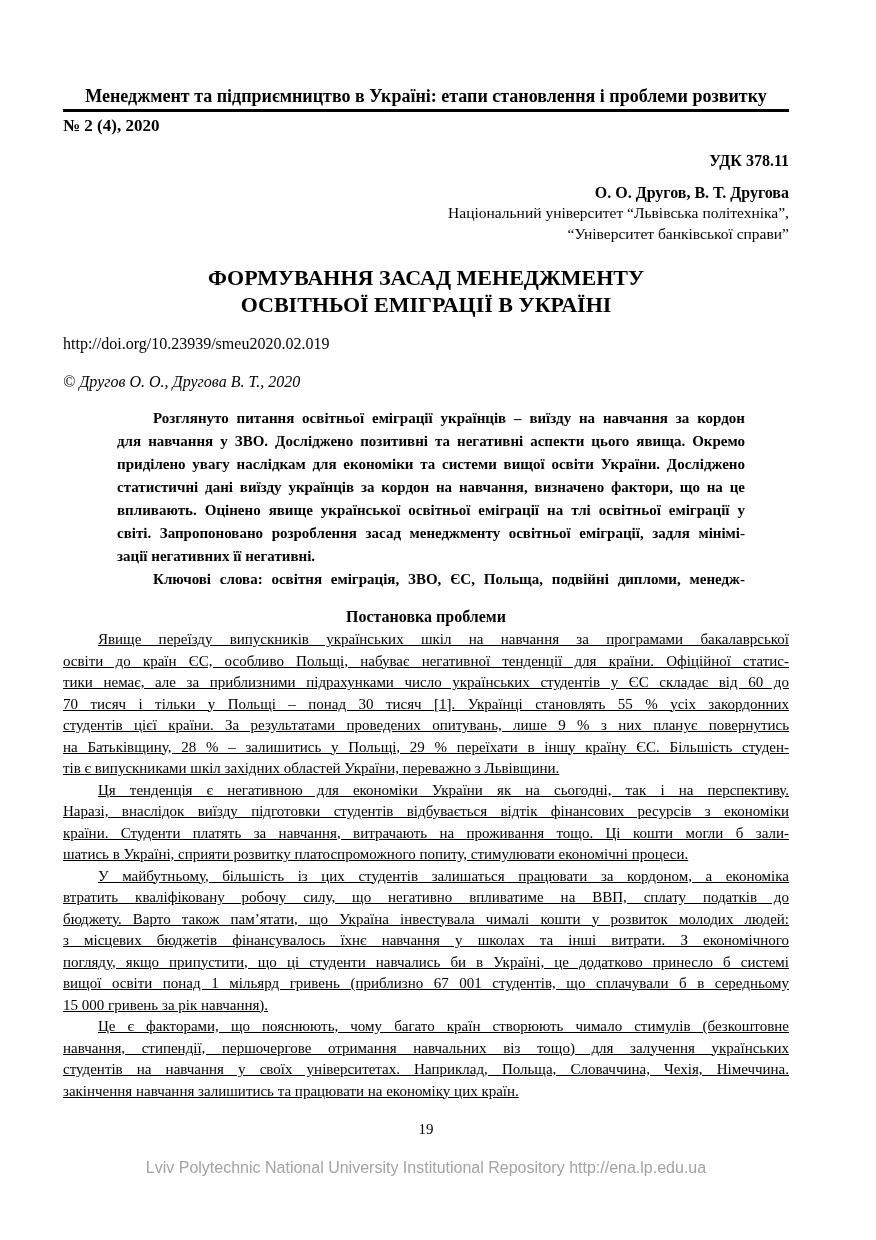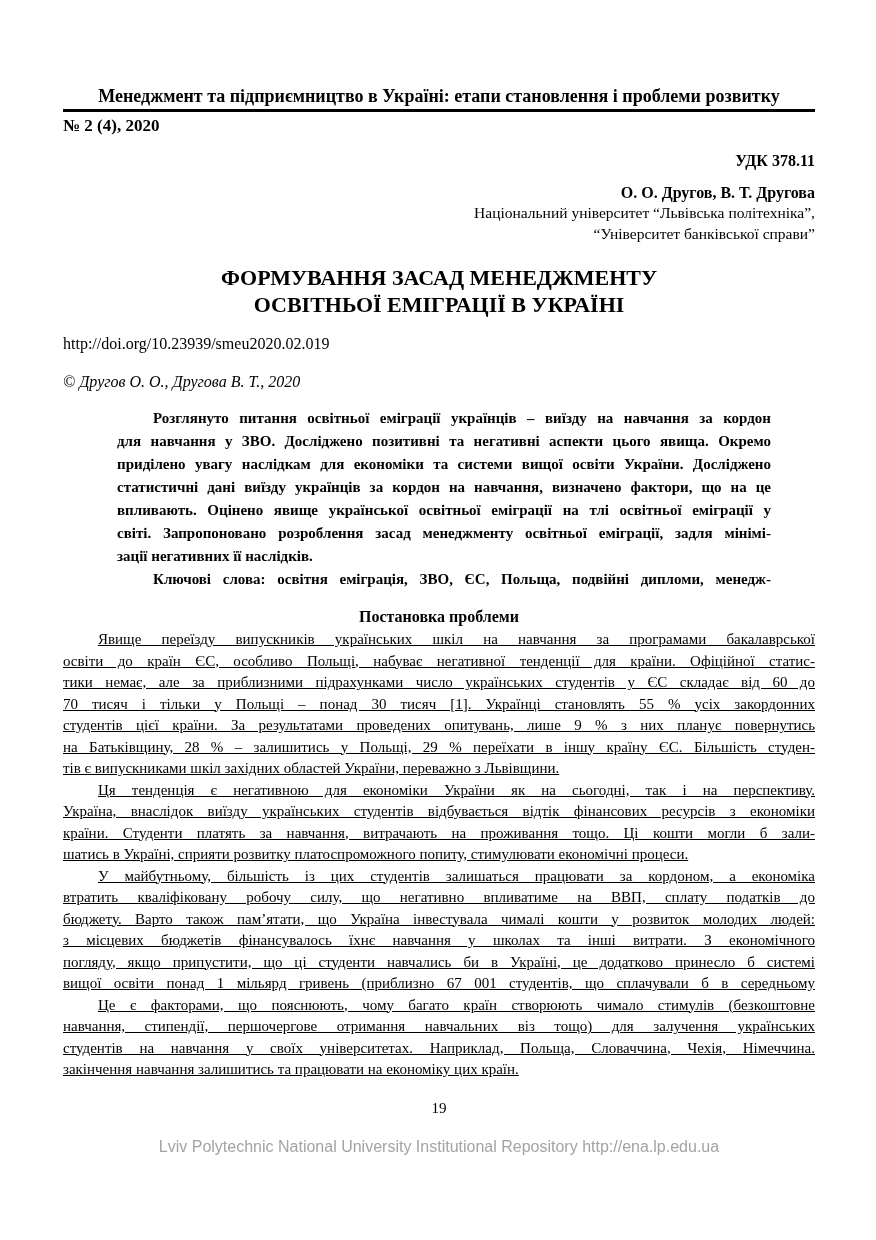--- a/index.html
+++ b/index.html
@@ -1,21 +1,21 @@
 <!DOCTYPE html>
 <html><head>
 <meta charset="utf-8">
 <style>
   html, body { margin: 0; padding: 0; background: #ffffff; }
   .page {
     position: relative;
     width: 876px;
     height: 1240px;
     box-sizing: border-box;
-    padding: 86px 61px 0 63px;
+    padding: 86px 87px 0 63px;
     background: #ffffff;
     color: #000000;
     font-family: "Liberation Serif", serif;
     overflow: hidden;
   }
   .jtitle {
     font-size: 18px; line-height: 20px; font-weight: bold; text-align: center;
   }
   .jrule { margin-top: 3px; border-top: 3px solid #000; height: 0; }
   .jissue { margin-top: 4px; font-size: 17px; line-height: 20px; font-weight: bold; text-align: left; }
@@ -68,51 +68,52 @@
 
   <div class="copyright">© Другов О. О., Другова В. Т., 2020</div>
 
   <div class="abstract">
       <div class="line first">Розглянуто питання освітньої еміграції українців – виїзду на навчання за кордон</div>
       <div class="line">для навчання у ЗВО. Досліджено позитивні та негативні аспекти цього явища. Окремо</div>
       <div class="line">приділено увагу наслідкам для економіки та системи вищої освіти України. Досліджено</div>
       <div class="line">статистичні дані виїзду українців за кордон на навчання, визначено фактори, що на це</div>
       <div class="line">впливають. Оцінено явище української освітньої еміграції на тлі освітньої еміграції у</div>
       <div class="line">світі. Запропоновано розроблення засад менеджменту освітньої еміграції, задля мінімі-</div>
-      <div class="line last">зації негативних її наслідків.</div>
+      <div class="line last">зації негативних її негативні.</div>
     </div>
   <div class="abstract kw">
       <div class="line first">Ключові слова: освітня еміграція, ЗВО, ЄС, Польща, подвійні дипломи, менедж-</div>
     </div>
 
   <h2 class="sheading">Постановка проблеми</h2>
 
   <div class="bodytext">
       <div class="paragraph">
         <div class="line first">Явище переїзду випускників українських шкіл на навчання за програмами бакалаврської</div>
         <div class="line">освіти до країн ЄС, особливо Польщі, набуває негативної тенденції для країни. Офіційної статис-</div>
         <div class="line">тики немає, але за приблизними підрахунками число українських студентів у ЄС складає від 60 до</div>
         <div class="line">70 тисяч і тільки у Польщі – понад 30 тисяч [1]. Українці становлять 55 % усіх закордонних</div>
         <div class="line">студентів цієї країни. За результатами проведених опитувань, лише 9 % з них планує повернутись</div>
         <div class="line">на Батьківщину, 28 % – залишитись у Польщі, 29 % переїхати в іншу країну ЄС. Більшість студен-</div>
         <div class="line last">тів є випускниками шкіл західних областей України, переважно з Львівщини.</div>
       </div>
       <div class="paragraph">
         <div class="line first">Ця тенденція є негативною для економіки України як на сьогодні, так і на перспективу.</div>
-        <div class="line">Україна, внаслідок виїзду українських студентів відбувається відтік фінансових ресурсів з економіки</div>
+        <div class="line">Наразі, внаслідок виїзду підготовки студентів відбувається відтік фінансових ресурсів з економіки</div>
         <div class="line">країни. Студенти платять за навчання, витрачають на проживання тощо. Ці кошти могли б зали-</div>
         <div class="line last">шатись в Україні, сприяти розвитку платоспроможного попиту, стимулювати економічні процеси.</div>
       </div>
       <div class="paragraph">
         <div class="line first">У майбутньому, більшість із цих студентів залишаться працювати за кордоном, а економіка</div>
         <div class="line">втратить кваліфіковану робочу силу, що негативно впливатиме на ВВП, сплату податків до</div>
         <div class="line">бюджету. Варто також пам’ятати, що Україна інвестувала чималі кошти у розвиток молодих людей:</div>
         <div class="line">з місцевих бюджетів фінансувалось їхнє навчання у школах та інші витрати. З економічного</div>
         <div class="line">погляду, якщо припустити, що ці студенти навчались би в Україні, це додатково принесло б системі</div>
         <div class="line">вищої освіти понад 1 мільярд гривень (приблизно 67 001 студентів, що сплачували б в середньому</div>
+        <div class="line last">15 000 гривень за рік навчання).</div>
       </div>
       <div class="paragraph">
         <div class="line first">Це є факторами, що пояснюють, чому багато країн створюють чимало стимулів (безкоштовне</div>
         <div class="line">навчання, стипендії, першочергове отримання навчальних віз тощо) для залучення українських</div>
         <div class="line">студентів на навчання у своїх університетах. Наприклад, Польща, Словаччина, Чехія, Німеччина.</div>
         <div class="line last">закінчення навчання залишитись та працювати на економіку цих країн.</div>
       </div>
     </div>
 
   <div class="pagenum">19</div>

